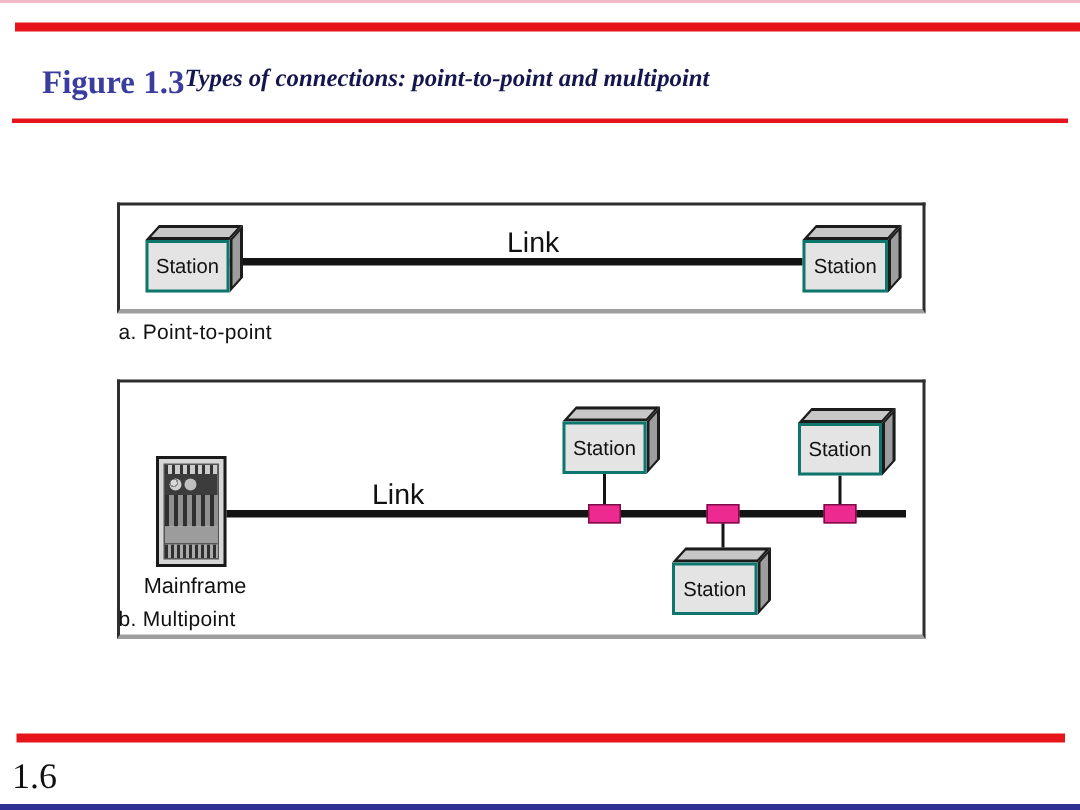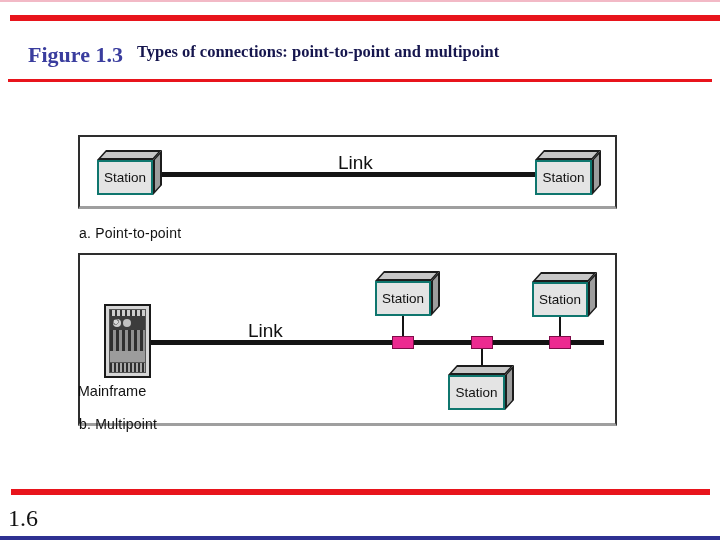--- a/index.html
+++ b/index.html
@@ -5,34 +5,34 @@
   html,body{margin:0;padding:0;background:#ffffff;}
   #slide{
     position:relative;width:720px;height:540px;background:#ffffff;overflow:hidden;
     font-family:"Liberation Sans",sans-serif;
   }
   
   .top-accent{position:absolute;left:0;top:0;width:720px;height:2px;background:#f2b9c6;}
   .bar-red-top{position:absolute;left:10px;top:15px;width:710px;height:6px;background:#e8141c;}
   .title-row{position:absolute;left:28px;top:42px;display:flex;align-items:flex-start;white-space:nowrap;}
   .fig-label{font-family:"Liberation Serif",serif;font-weight:bold;font-size:22px;color:#3a3d9e;}
-  .fig-title{font-family:"Liberation Serif",serif;font-weight:bold;font-size:16.5px;color:#16164e;margin-left:14px;}
+  .fig-title{font-family:"Liberation Serif",serif;font-weight:bold;font-style:italic;font-size:16.5px;color:#16164e;}
   .title-rule{position:absolute;left:8px;top:79px;width:704px;height:3px;background:#e8141c;}
   .bar-red-bottom{position:absolute;left:11px;top:489px;width:699px;height:6px;background:#e8141c;}
   .page-number{position:absolute;left:8px;top:505px;font-family:"Liberation Serif",serif;font-size:24px;color:#111111;}
   .bottom-navy{position:absolute;left:0;top:536px;width:720px;height:4px;background:#2e3192;}
 
   
   .panel{
     position:absolute;left:78px;width:539px;background:#ffffff;box-sizing:border-box;
     border:2px solid #2e2e2e;border-bottom:3px solid #9f9f9f;
   }
   #panel-a{top:135px;height:74px;}
   #panel-b{top:253px;height:173px;}
-  .caption{position:absolute;left:79px;font-size:14px;color:#111111;letter-spacing:0.2px;margin-top:12px;}
+  .caption{position:absolute;left:79px;font-size:14px;color:#111111;letter-spacing:0.2px;}
   #caption-a{top:213px;}
   #caption-b{top:404px;}
 
   
   .link-line{position:absolute;height:5px;background:#141414;}
   #link-a{left:150px;top:172px;width:387px;}
   #link-b{left:151px;top:340px;width:453px;}
   .link-label{position:absolute;font-size:19px;color:#111111;}
   #link-label-a{left:338px;top:152px;}
   #link-label-b{left:248px;top:320px;}
@@ -68,21 +68,21 @@
   .mf-reels:before,.mf-reels:after{
     content:"";position:absolute;top:3px;width:8px;height:8px;border-radius:50%;
     background:radial-gradient(circle at 35% 35%,#d9d9d9 0 2px,#8a8a8a 2px 3px,#d0d0d0 3px);
     box-shadow:10px 0 0 0 #bfbfbf;
   }
   .mf-reels:before{left:3px;}
   .mf-reels:after{left:21px;width:7px;height:7px;background:#bdbdbd;box-shadow:none;display:none;}
   .mf-stripes{height:21px;background:repeating-linear-gradient(90deg,#2f2f2f 0 3px,#909090 3px 6px);}
   .mf-plain{flex:1;background:#9c9c9c;}
   .mf-vent{height:9px;background:repeating-linear-gradient(90deg,#2f2f2f 0 2px,#aaaaaa 2px 4px);border-top:1px solid #555;}
-  .mainframe-label{position:absolute;left:72px;top:383px;width:80px;text-align:center;font-size:14.5px;color:#111111;}
+  .mainframe-label{position:absolute;left:90px;top:383px;width:80px;text-align:center;font-size:14.5px;color:#111111;}
 </style>
 </head>
 <body>
 
 <div id="slide">
 
   <div class="top-accent"></div>
   <div class="bar-red-top"></div>
 
   <div class="title-row">

